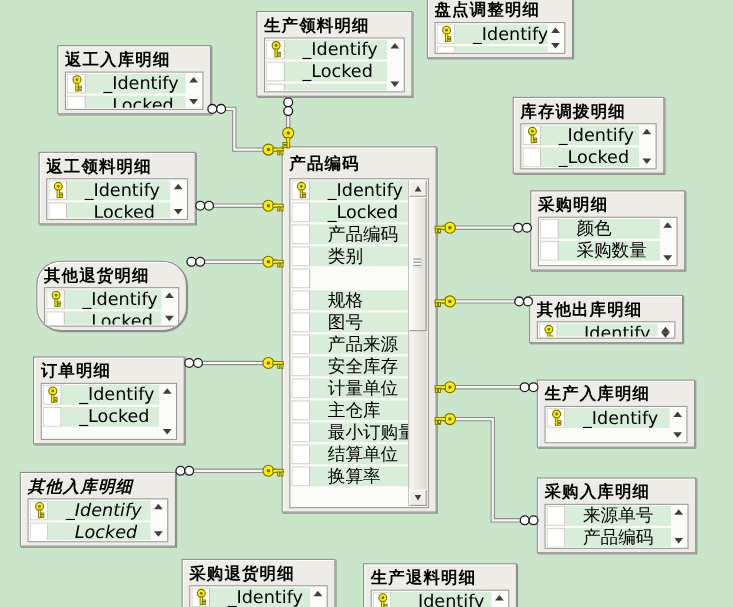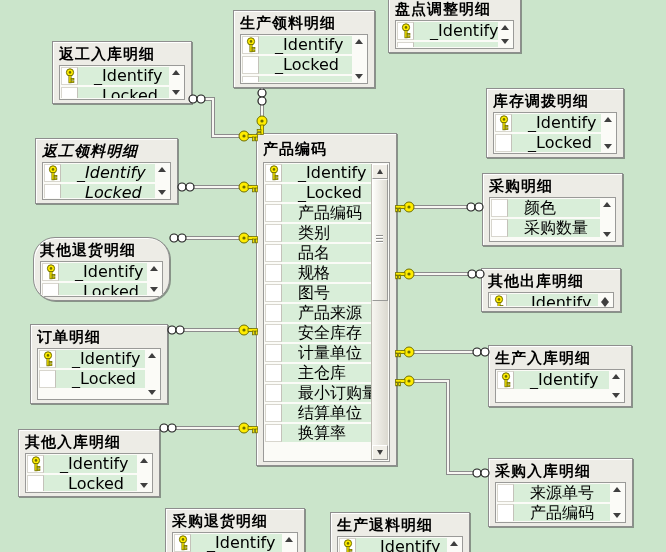--- a/index.html
+++ b/index.html
@@ -153,21 +153,21 @@
             <div class="keycell"></div>
             <div class="namecell"></div>
           </div>
         </div>
         <div class="scrollstrip">
           <div class="tri-up"></div>
           <div class="tri-down"></div>
         </div>
       </div>
     </div>
-    <div class="tbl" style="left: 466px; top: 88px; width: 138px; height: 70px; margin-left: 20px;">
+    <div class="tbl" style="left: 466px; top: 88px; width: 138px; height: 70px;">
       <div class="tbl-title">库存调拨明细</div>
       <div class="tbl-list">
         <div class="rows">
           <div class="row">
             <div class="keycell">
               <svg width="12" height="16" viewBox="0 0 12 16">
                 <circle cx="6" cy="4.4" r="3.6" class="key-head"></circle>
                 <circle cx="6" cy="4.4" r="1.3" class="key-hole"></circle>
                 <rect x="4.9" y="7.6" width="2.2" height="7.2" class="key-part"></rect>
                 <rect x="7.1" y="10.4" width="2.8" height="1.5" class="key-part"></rect>
@@ -180,21 +180,21 @@
             <div class="keycell"></div>
             <div class="namecell">_Locked</div>
           </div>
         </div>
         <div class="scrollstrip">
           <div class="tri-up"></div>
           <div class="tri-down"></div>
         </div>
       </div>
     </div>
-    <div class="tbl" style="left: 35px; top: 138px; width: 143px; height: 66px; font-style: italic;">
+    <div class="tbl" style="left: 35px; top: 138px; width: 143px; height: 66px;">
       <div class="tbl-title">返工领料明细</div>
       <div class="tbl-list">
         <div class="rows">
           <div class="row">
             <div class="keycell">
               <svg width="12" height="16" viewBox="0 0 12 16">
                 <circle cx="6" cy="4.4" r="3.6" class="key-head"></circle>
                 <circle cx="6" cy="4.4" r="1.3" class="key-hole"></circle>
                 <rect x="4.9" y="7.6" width="2.2" height="7.2" class="key-part"></rect>
                 <rect x="7.1" y="10.4" width="2.8" height="1.5" class="key-part"></rect>
@@ -261,21 +261,21 @@
             <div class="keycell"></div>
             <div class="namecell">_Locked</div>
           </div>
         </div>
         <div class="scrollstrip">
           <div class="tri-up"></div>
           <div class="tri-down"></div>
         </div>
       </div>
     </div>
-    <div class="tbl" style="left: 18px; top: 429px; width: 142px; height: 68px;">
+    <div class="tbl" style="left: 18px; top: 429px; width: 142px; height: 68px; font-style: italic;">
       <div class="tbl-title">其他入库明细</div>
       <div class="tbl-list">
         <div class="rows">
           <div class="row">
             <div class="keycell">
               <svg width="12" height="16" viewBox="0 0 12 16">
                 <circle cx="6" cy="4.4" r="3.6" class="key-head"></circle>
                 <circle cx="6" cy="4.4" r="1.3" class="key-hole"></circle>
                 <rect x="4.9" y="7.6" width="2.2" height="7.2" class="key-part"></rect>
                 <rect x="7.1" y="10.4" width="2.8" height="1.5" class="key-part"></rect>
@@ -318,21 +318,20 @@
           <div class="row">
             <div class="keycell"></div>
             <div class="namecell">产品编码</div>
           </div>
           <div class="row">
             <div class="keycell"></div>
             <div class="namecell">类别</div>
           </div>
           <div class="row">
             <div class="keycell"></div>
-            <div class="namecell">品名</div>
           </div>
           <div class="row">
             <div class="keycell"></div>
             <div class="namecell">规格</div>
           </div>
           <div class="row">
             <div class="keycell"></div>
             <div class="namecell">图号</div>
           </div>
           <div class="row">
@@ -439,21 +438,21 @@
             </div>
             <div class="namecell">_Identify</div>
           </div>
         </div>
         <div class="scrollstrip">
           <div class="tri-up"></div>
           <div class="tri-down"></div>
         </div>
       </div>
     </div>
-    <div class="tbl" style="left: 488px; top: 434px; width: 145px; height: 69px; margin-top: 24px;">
+    <div class="tbl" style="left: 488px; top: 434px; width: 145px; height: 69px;">
       <div class="tbl-title">采购入库明细</div>
       <div class="tbl-list">
         <div class="rows">
           <div class="row">
             <div class="keycell"></div>
             <div class="namecell">来源单号</div>
           </div>
           <div class="row">
             <div class="keycell"></div>
             <div class="namecell">产品编码</div>

